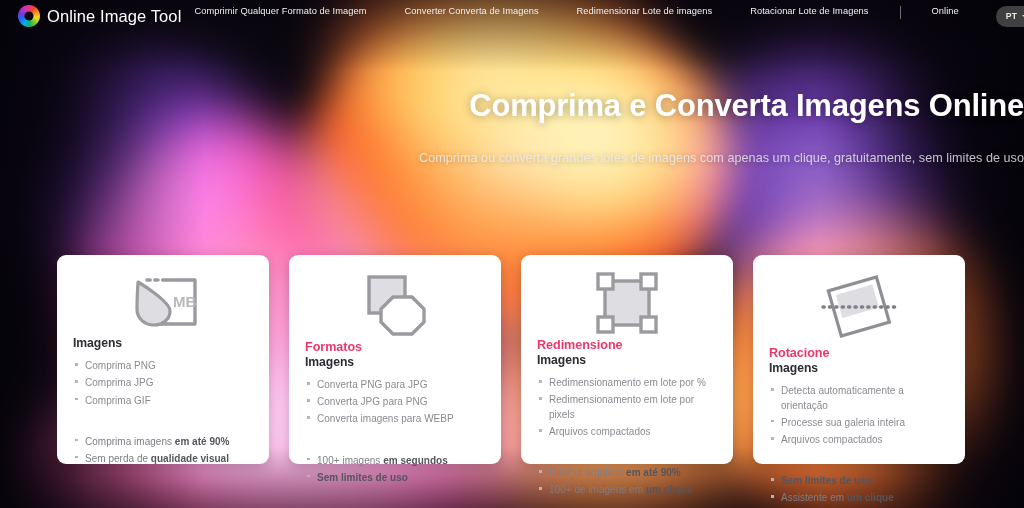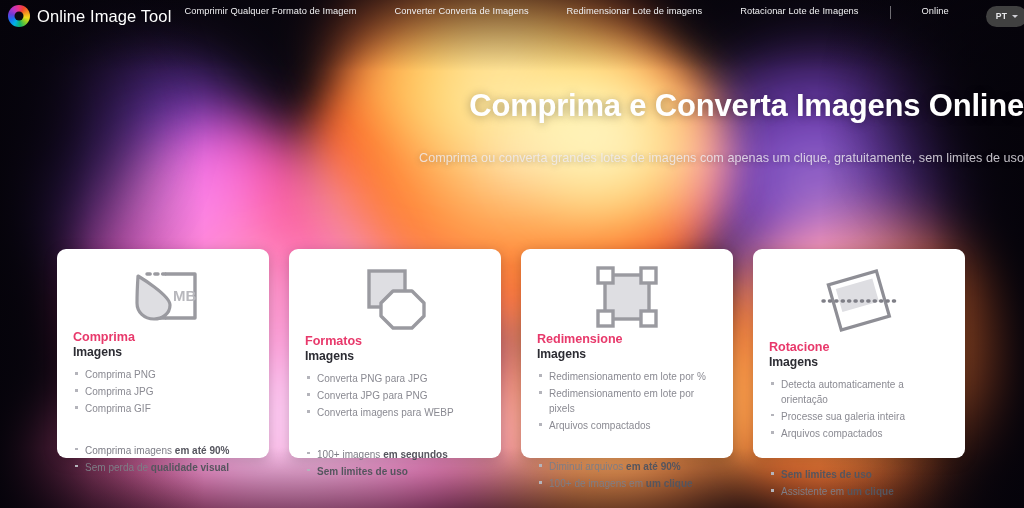--- a/index.html
+++ b/index.html
@@ -110,21 +110,21 @@
       linear-gradient(to right, rgba(5,3,10,0.92) 0%, rgba(5,3,10,0.35) 9%, rgba(0,0,0,0) 20%,
                       rgba(0,0,0,0) 80%, rgba(5,3,10,0.35) 91%, rgba(5,3,10,0.92) 100%),
       linear-gradient(to bottom, rgba(5,3,10,0.55) 0%, rgba(0,0,0,0) 14%,
                       rgba(0,0,0,0) 88%, rgba(5,3,10,0.45) 100%);
   }
 
   
   .header {
     position: absolute; top: 0; left: 0; right: 0; height: 32px;
     display: flex; align-items: center;
-    padding: 0 10px 0 8px;
+    padding: 0 10px 0 18px;
     z-index: 30;
   }
   .brand { display: flex; align-items: center; gap: 7px; }
   .logo-ring {
     width: 22px; height: 22px; border-radius: 50%;
     background: conic-gradient(from 210deg,
       #00b2e6, #1b6ff0, #6a3bd8, #b436c8, #e8328c, #f0452f,
       #f5941f, #f2dd1c, #7dcb2a, #12b36a, #00b2e6);
     position: relative; flex: none;
   }
@@ -185,21 +185,21 @@
     color: rgba(240,238,244,0.80);
     font-size: 12.6px;
     font-weight: 400;
     letter-spacing: .05px;
     text-shadow: 0 1px 6px rgba(0,0,0,0.3);
   }
 
   
   .cards {
     position: absolute;
-    top: 249px; left: 57px;
+    top: 255px; left: 57px;
     width: 911px;
     display: flex;
     gap: 20px;
     z-index: 20;
   }
   .card {
     width: 212px;
     height: 209px;
     background: #ffffff;
     border-radius: 9px;
@@ -303,21 +303,20 @@
       <div class="card-icon">
         <svg class="icn" width="76" height="62" viewBox="0 0 76 62" fill="none">
           <path d="M40 9 h30 v44 h-30" stroke="#9a9aa0" stroke-width="3.4" fill="none" stroke-linejoin="round"></path>
           <path d="M22 9 h18" stroke="#9a9aa0" stroke-width="3.4" stroke-dasharray="3.2 4.6" stroke-linecap="round"></path>
           <path d="M40 53 h-8" stroke="#9a9aa0" stroke-width="3.4" stroke-linecap="round"></path>
           <path d="M13 11 C13 11 45 30 45 40 C45 49 37 54 29 54 C19 54 12 47 12 38 C12 27 13 11 13 11 Z" fill="#dedee2" stroke="#9a9aa0" stroke-width="3.2" stroke-linejoin="round"></path>
           <text x="48" y="36" font-family="Liberation Sans, sans-serif" font-size="15" font-weight="700" fill="#b8b8bd">MB</text>
         </svg>
       </div>
       <div class="card-head">
-        <div class="card-title-accent">Comprima</div>
         <div class="card-title-sub">Imagens</div>
       </div>
       <ul class="feat-list">
         <li>Comprima PNG</li>
         <li>Comprima JPG</li>
         <li>Comprima GIF</li>
       </ul>
       <div class="divider-line"></div>
       <ul class="feat-list strong">
         <li><span>Comprima imagens </span><b>em até 90%</b></li>

